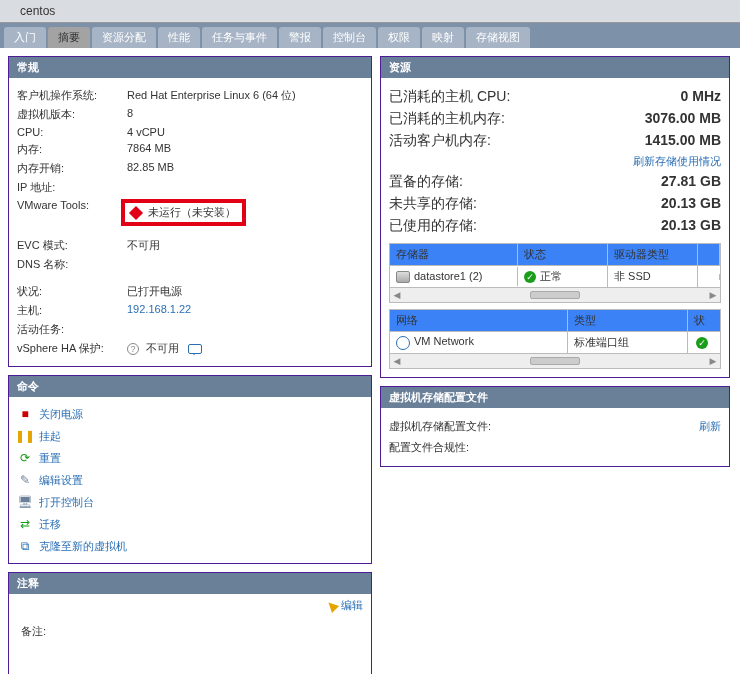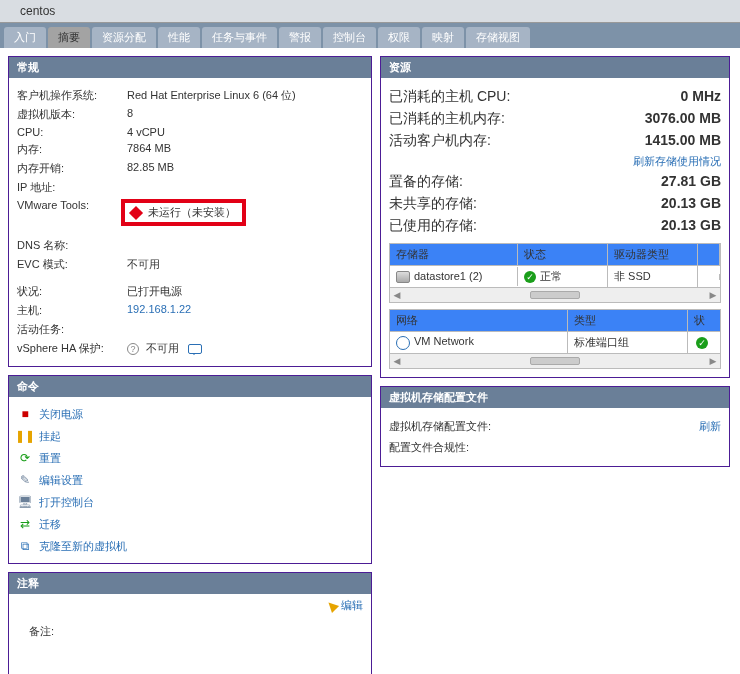--- a/index.html
+++ b/index.html
@@ -197,21 +197,21 @@
   .notes-body{
     height:120px;
     position:relative;
   }
   .notes-edit{
     position:absolute;top:4px;right:8px;
     color:#2a6fb5;cursor:pointer;
     display:flex;align-items:center;gap:4px;
   }
   .notes-label{
-    position:absolute;top:30px;left:20px;
+    position:absolute;top:30px;left:12px;
   }
   .storage-profile .rowp{
     display:flex;padding:3px 0;
   }
   .storage-profile .rowp .lbl{flex:1;}
   .storage-profile .refresh{
     color:#2a6fb5;cursor:pointer;font-size:11px;
   }
   .pencil-icon{
     width:0;height:0;
@@ -277,26 +277,26 @@
           <div class="k">VMware Tools:</div>
           <div class="v">
             <span class="highlight-box">
               <span class="warning-icon"></span>
               <span>未运行（未安装）</span>
             </span>
           </div>
         </div>
         <div style="height:8px"></div>
         <div class="kv">
+          <div class="k">EVC 模式:</div>
+          <div class="v">不可用</div>
+        </div>
+        <div class="kv">
           <div class="k">DNS 名称:</div>
           <div class="v"></div>
-        </div>
-        <div class="kv">
-          <div class="k">EVC 模式:</div>
-          <div class="v">不可用</div>
         </div>
         <div style="height:8px"></div>
         <div class="kv">
           <div class="k">状况:</div>
           <div class="v">已打开电源</div>
         </div>
         <div class="kv">
           <div class="k">主机:</div>
           <div class="v link">192.168.1.22</div>
         </div>

